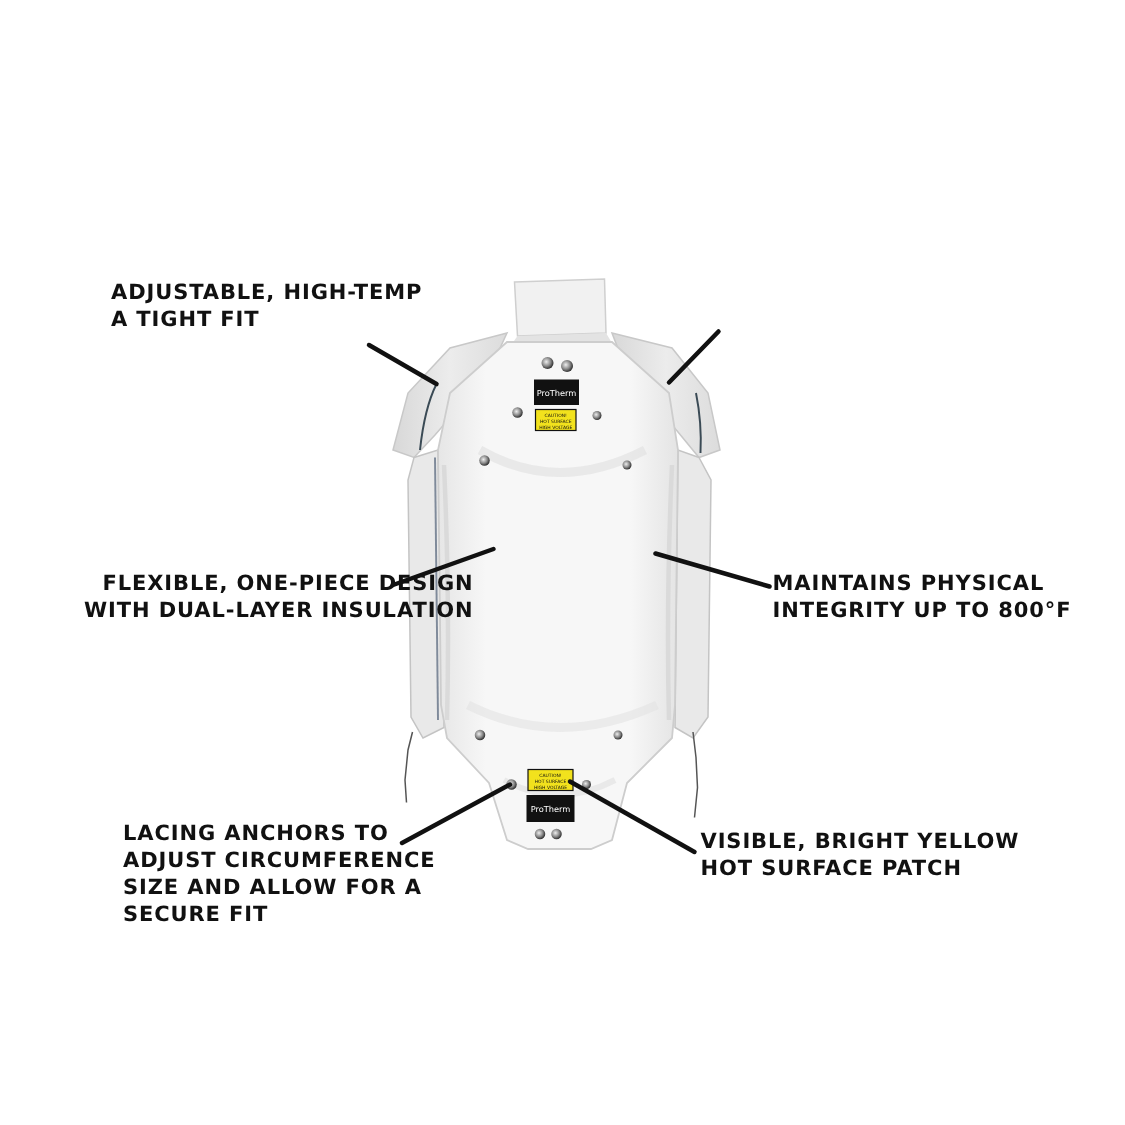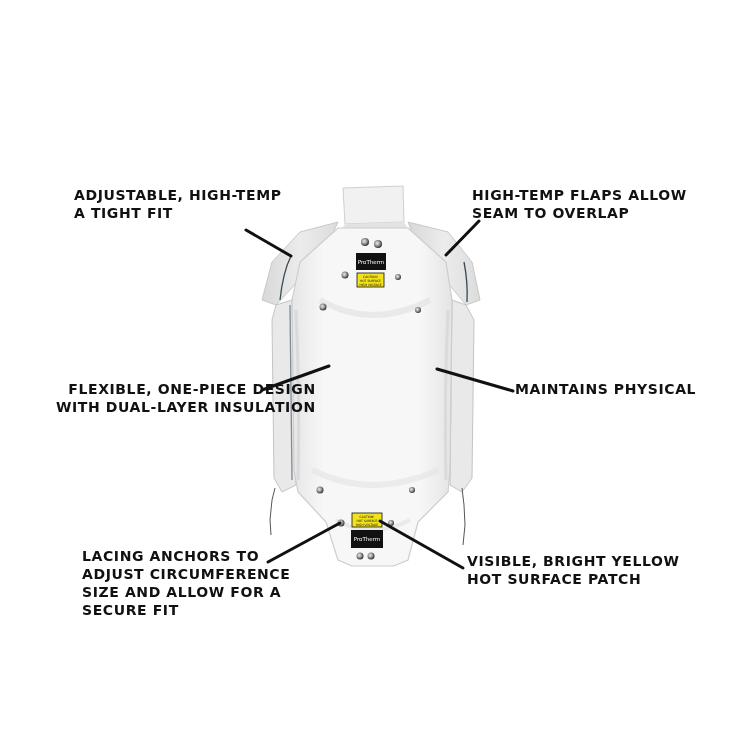--- a/index.html
+++ b/index.html
@@ -139,32 +139,29 @@
       <line x1="268" y1="562" x2="340" y2="523"></line>
       <line x1="380" y1="521" x2="463" y2="568"></line>
     </g>
   </svg>
 
   <div class="callout" style="left:74px; top:186px;">
     <span>ADJUSTABLE, HIGH-TEMP</span>
     <span>A TIGHT FIT</span>
   </div>
 
-  <div class="callout" style="left:472px; top:186px;">
-    <span>HIGH-TEMP FLAPS ALLOW</span>
-    <span>SEAM TO OVERLAP</span>
-  </div>
 
   <div class="callout" style="left:56px; top:380px;text-align:right;">
     <span>FLEXIBLE, ONE-PIECE DESIGN</span>
     <span>WITH DUAL-LAYER INSULATION</span>
   </div>
 
   <div class="callout" style="left:515px; top:380px;">
     <span>MAINTAINS PHYSICAL</span>
+    <span>INTEGRITY UP TO 800°F</span>
   </div>
 
   <div class="callout" style="left:82px; top:547px;">
     <span>LACING ANCHORS TO</span>
     <span>ADJUST CIRCUMFERENCE</span>
     <span>SIZE AND ALLOW FOR A</span>
     <span>SECURE FIT</span>
   </div>
 
   <div class="callout" style="left:467px; top:552px;">

